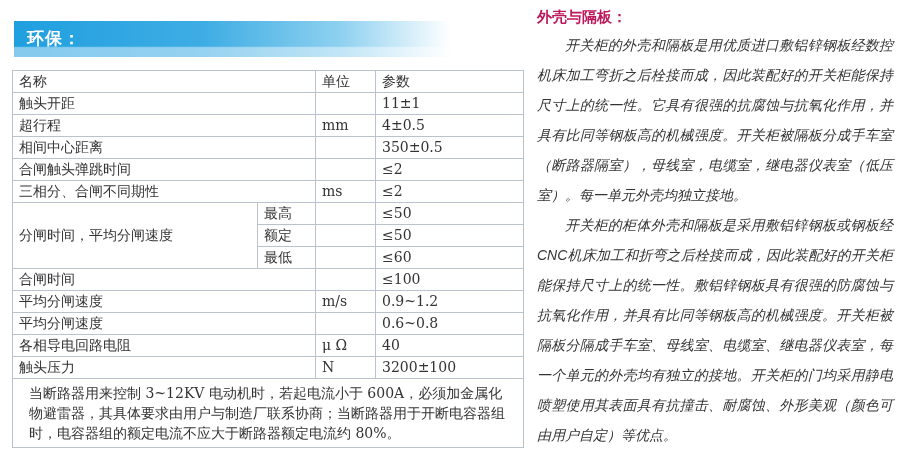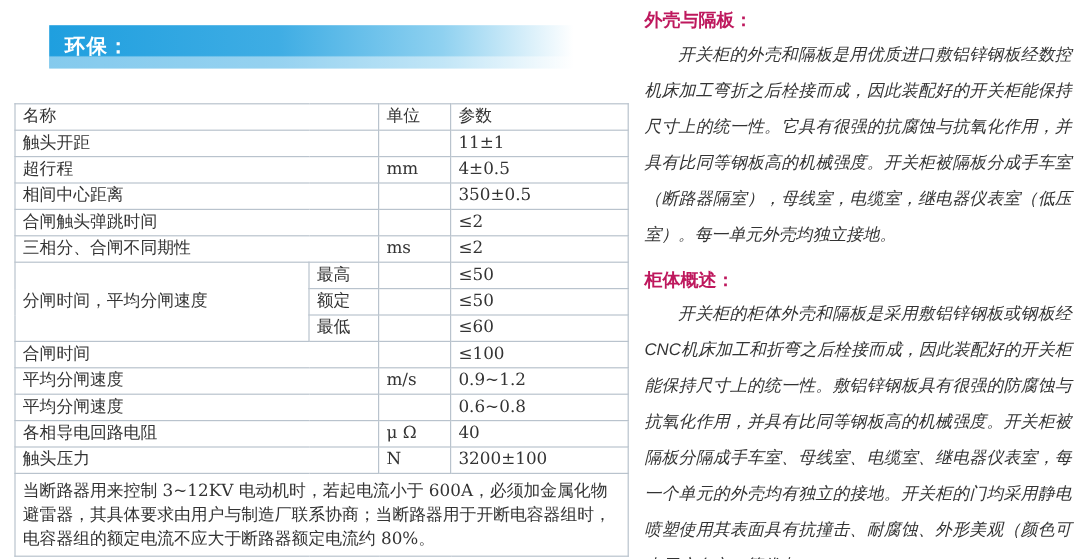--- a/index.html
+++ b/index.html
@@ -7,37 +7,36 @@
   .page{position:relative;width:900px;height:466px;background:#fff;overflow:hidden;}
 
   .banner{
     position:absolute;left:14px;top:21px;width:546px;height:36px;box-sizing:border-box;
     padding-left:13px;
     background:
       linear-gradient(180deg, rgba(255,255,255,0) 70%, rgba(255,255,255,0.45) 74%),
       linear-gradient(90deg, #1f9fdf 0%, #3fadE4 35%, #8fd1f0 60%, #ffffff 80%);
     color:#ffffff;font-weight:bold;font-size:17px;line-height:35px;
     letter-spacing:1px;
-    margin-left:27px;
   }
 
   table.spec{
-    position:absolute;left:12px;top:86px;width:511px;
+    position:absolute;left:12px;top:70px;width:511px;
     border-collapse:collapse;table-layout:fixed;
     font-family:"DejaVu Serif","Liberation Serif",serif;
     font-size:14px;color:#333333;
   }
   table.spec td{
     border:1px solid #b9c3cd;
     padding:1px 6px;height:19px;line-height:19px;
     overflow:hidden;white-space:nowrap;vertical-align:middle;
     background:#ffffff;
   }
   table.spec td.note{
-    white-space:normal;line-height:20px;padding:4px 6px;height:auto;
+    white-space:normal;line-height:20px;padding:4px 16px;height:auto;
   }
 
   .right-col{
     position:absolute;left:537px;top:4px;width:356px;
     color:#333333;font-size:14px;
   }
   .right-col .sec-heading{
     margin:4px 0 3px 0;font-size:15px;font-weight:bold;color:#be185d;
   }
   .right-col .sec-heading.second{margin-top:14px;}
@@ -136,17 +135,16 @@
         <tr>
           <td colspan="4" class="note">当断路器用来控制 3~12KV 电动机时，若起电流小于 600A，必须加金属化物避雷器，其具体要求由用户与制造厂联系协商；当断路器用于开断电容器组时，电容器组的额定电流不应大于断路器额定电流约 80%。</td>
         </tr>
       </tbody>
   </table>
 
   <div class="right-col">
     <div class="sec-heading">外壳与隔板：</div>
     <p class="sec-body">开关柜的外壳和隔板是用优质进口敷铝锌钢板经数控机床加工弯折之后栓接而成，因此装配好的开关柜能保持尺寸上的统一性。它具有很强的抗腐蚀与抗氧化作用，并具有比同等钢板高的机械强度。开关柜被隔板分成手车室（断路器隔室），母线室，电缆室，继电器仪表室（低压室）。每一单元外壳均独立接地。</p>
 
-    <div class="sec-heading second">柜体概述：</div>
     <p class="sec-body">开关柜的柜体外壳和隔板是采用敷铝锌钢板或钢板经CNC机床加工和折弯之后栓接而成，因此装配好的开关柜能保持尺寸上的统一性。敷铝锌钢板具有很强的防腐蚀与抗氧化作用，并具有比同等钢板高的机械强度。开关柜被隔板分隔成手车室、母线室、电缆室、继电器仪表室，每一个单元的外壳均有独立的接地。开关柜的门均采用静电喷塑使用其表面具有抗撞击、耐腐蚀、外形美观（颜色可由用户自定）等优点。</p>
   </div>
 
 </div>
 
 </body></html>

